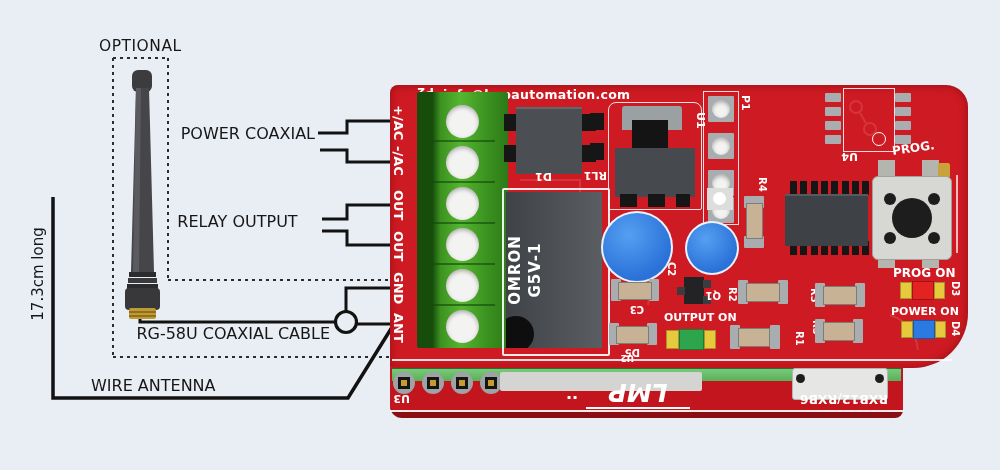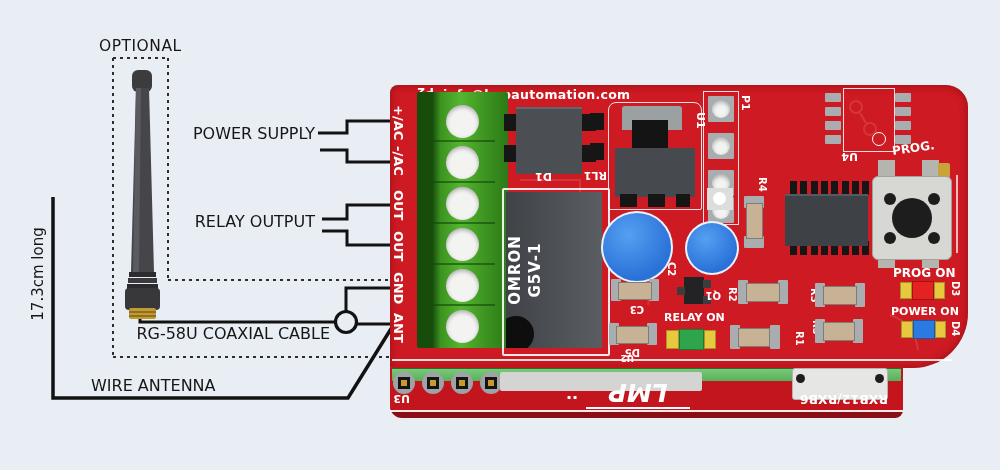--- a/index.html
+++ b/index.html
@@ -54,22 +54,22 @@
       <rect x="128" y="278" width="29" height="5" fill="#3a3a3e"></rect>
       <rect x="127" y="284" width="31" height="5" fill="#2c2c2e"></rect>
       <rect x="125" y="288" width="35" height="22" rx="4" fill="#38383b"></rect>
       <rect x="129" y="308" width="27" height="11" rx="2" fill="#c09a33"></rect>
       <rect x="129" y="311" width="27" height="2" fill="#8f701f"></rect>
       <rect x="129" y="315" width="27" height="2" fill="#8f701f"></rect>
     </g>
   </svg>
 
   <div class="ann" style="left:99px;top:37px;font-size:15.5px;letter-spacing:.5px;">OPTIONAL</div>
-  <div class="ann right" style="left:160px;top:124px;width:155px;">POWER SUPPLY</div>
-  <div class="ann right" style="left:160px;top:212px;width:155px;">RELAY OUTPUT</div>
+  <div class="ann right" style="left:160px;top:124px;width:155px;">POWER COAXIAL</div>
+  <div class="ann right" style="left:160px;top:212px;width:155px;text-align:center;">RELAY OUTPUT</div>
   <div class="ann right" style="left:135px;top:324px;width:195px;">RG-58U COAXIAL CABLE</div>
   <div class="ann" style="left:91px;top:376px;">WIRE ANTENNA</div>
   <div class="ann" style="left:-25px;top:265px;width:126px;text-align:center;font-size:15px;transform:rotate(-90deg);">17.3cm long</div>
 
   <div class="a" style="left:390px;top:85px;width:578px;height:283px;background:#ce1a22;z-index:2;
               border-radius:8px 22px 55px 2px;box-shadow:inset 0 0 8px rgba(100,6,10,.55);">
 
     <svg class="a" style="left:0;top:0;" width="578" height="283" viewBox="0 0 578 283">
       <g stroke="#e06060" stroke-width="2" fill="none" opacity="0.4">
         <circle cx="466" cy="22" r="6"></circle>
@@ -210,21 +210,21 @@
     <div class="pad" style="left:257px;top:238px;width:10px;height:22px;"></div>
     <div class="resbody" style="left:226px;top:241px;width:33px;height:18px;"></div>
     <div class="w r180" style="left:228px;top:262px;width:22px;font-size:10px;">D5</div>
 
     <div class="a" style="left:294px;top:192px;width:20px;height:27px;background:#232326;"></div>
     <div class="a" style="left:287px;top:202px;width:8px;height:8px;background:#3c3c3e;"></div>
     <div class="a" style="left:313px;top:195px;width:8px;height:8px;background:#3c3c3e;"></div>
     <div class="a" style="left:313px;top:211px;width:8px;height:8px;background:#3c3c3e;"></div>
     <div class="w r180" style="left:316px;top:205px;width:15px;font-size:10px;">Q1</div>
 
-    <div class="w" style="left:274px;top:226px;font-size:11px;">RELAY ON</div>
+    <div class="w" style="left:274px;top:226px;font-size:11px;">OUTPUT ON</div>
     <div class="ledy" style="left:276px;top:245px;width:13px;height:19px;"></div>
     <div class="a" style="left:289px;top:244px;width:25px;height:21px;background:#2ea44d;border:1px solid #1d7a35;box-sizing:border-box;"></div>
     <div class="ledy" style="left:314px;top:245px;width:12px;height:19px;"></div>
 
     <div class="w r90" style="left:348px;top:202px;font-size:10px;">R2</div>
     <div class="pad" style="left:348px;top:195px;width:10px;height:24px;"></div>
     <div class="pad" style="left:388px;top:195px;width:10px;height:24px;"></div>
     <div class="resbody" style="left:356px;top:198px;width:34px;height:19px;"></div>
 
     <div class="w r90" style="left:430px;top:203px;font-size:10px;">R3</div>

